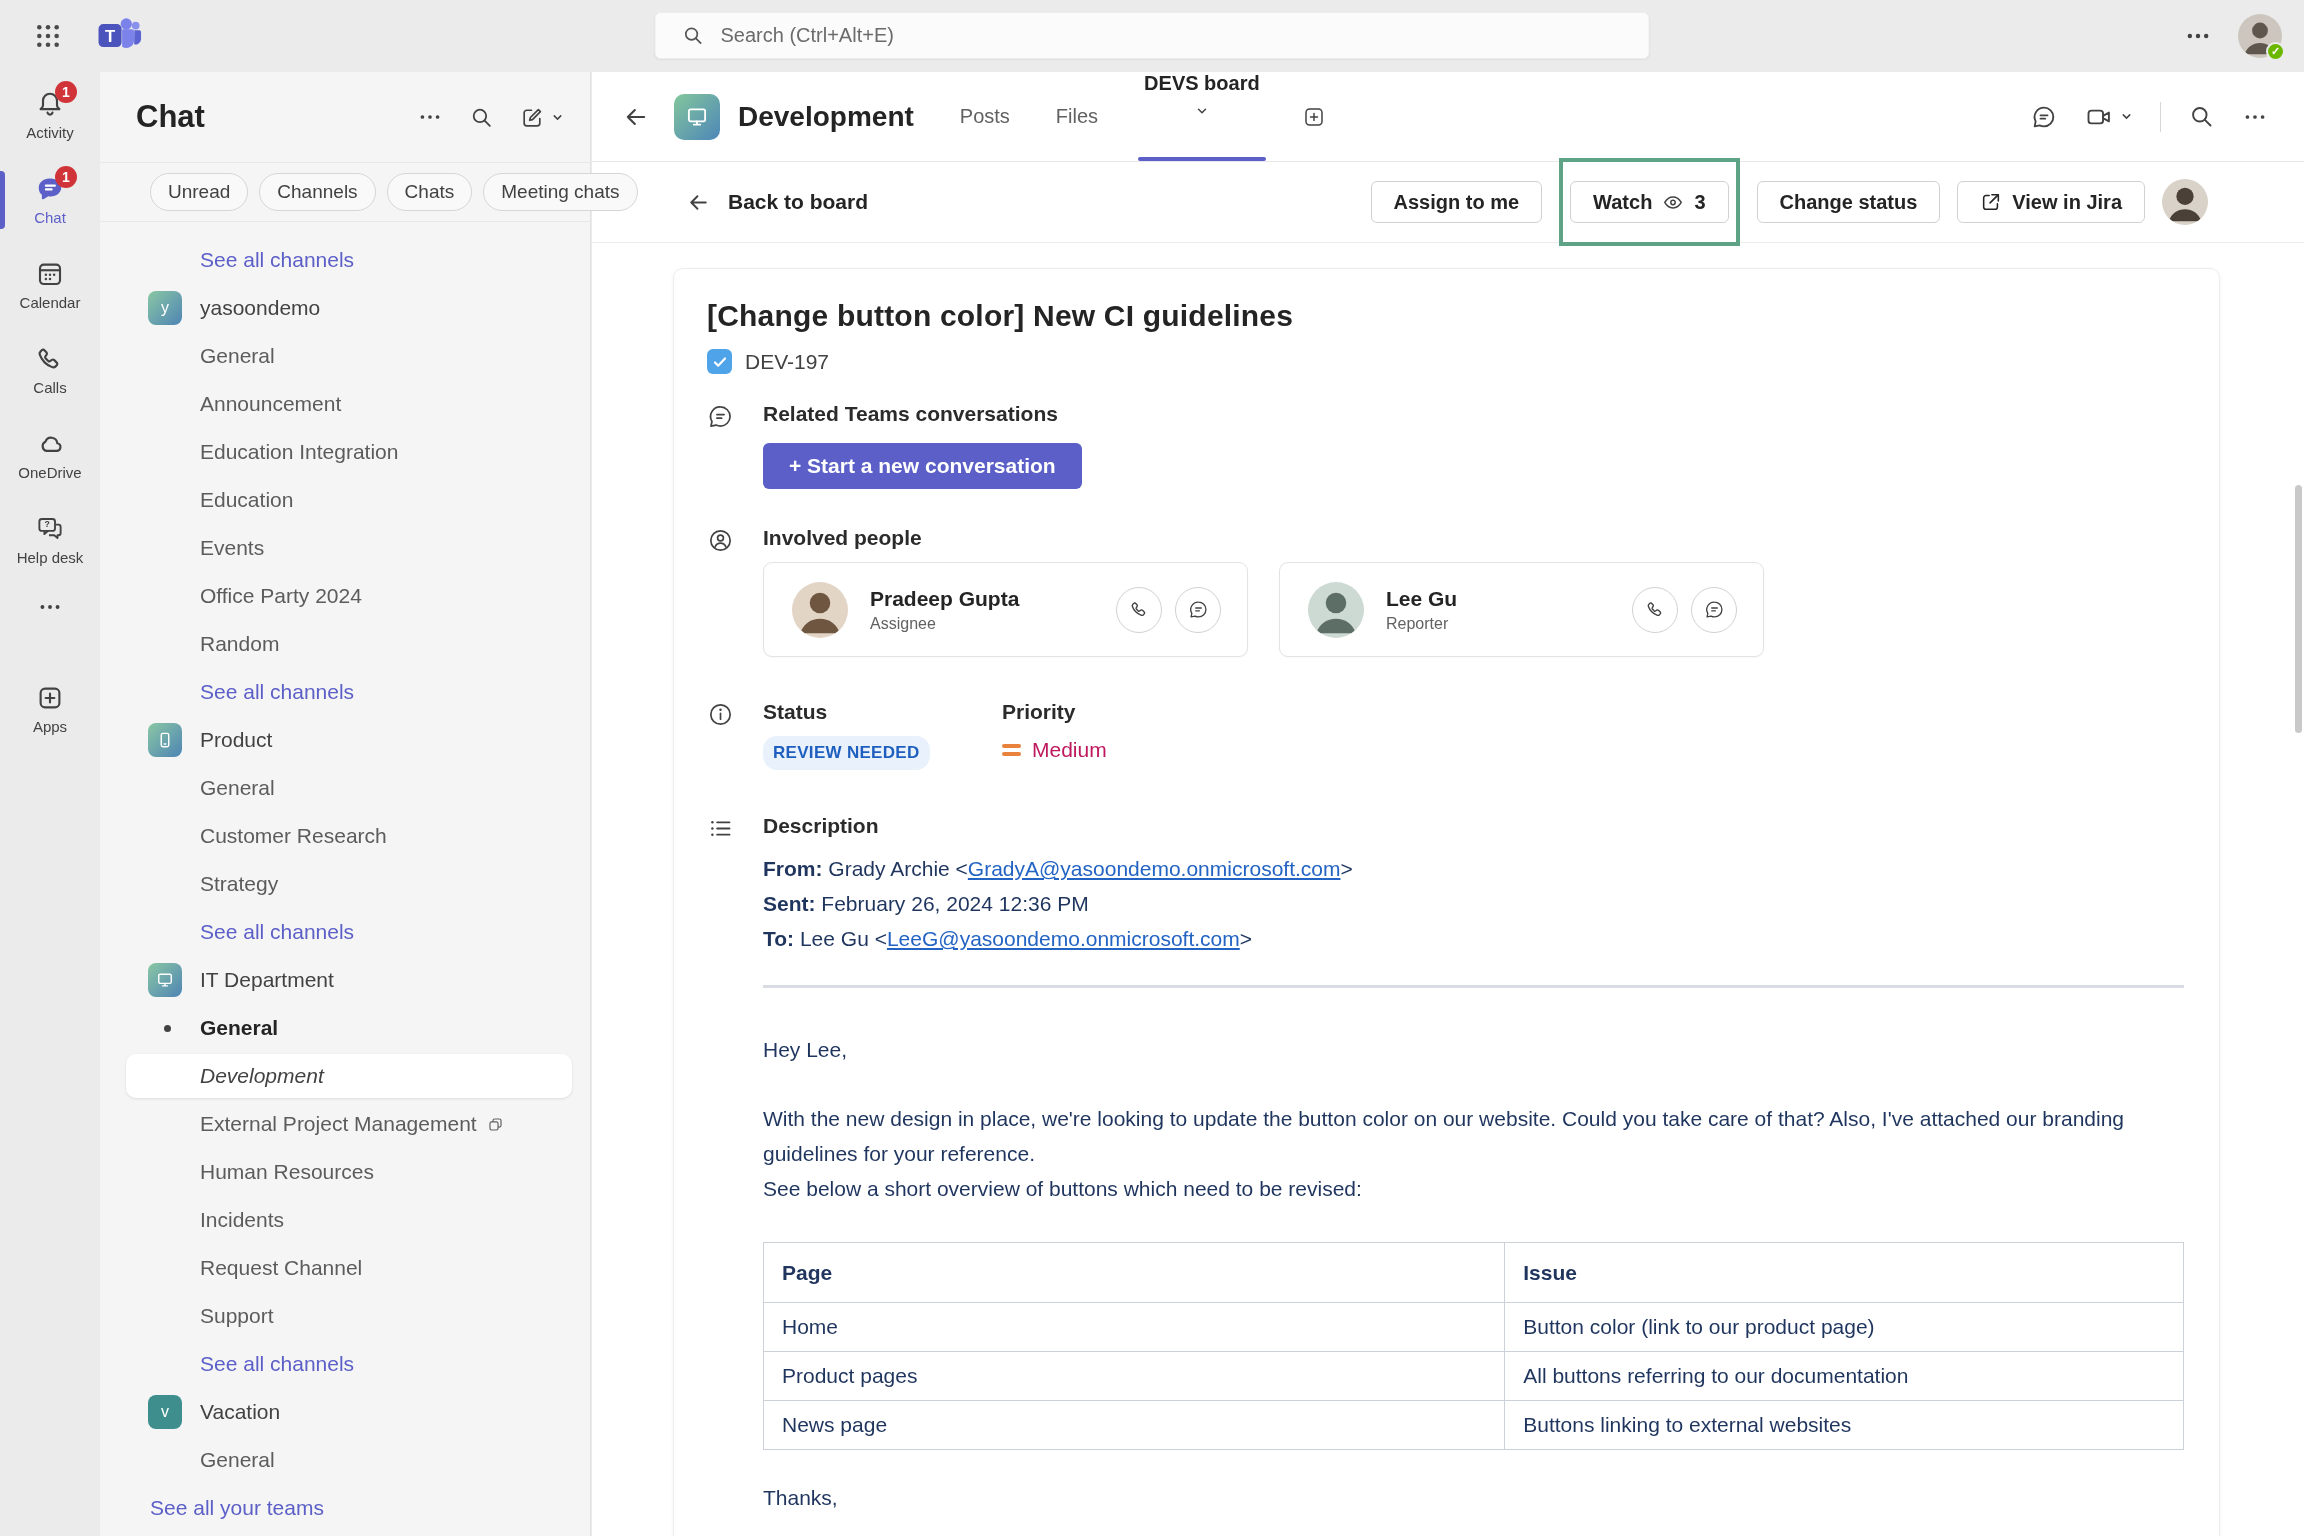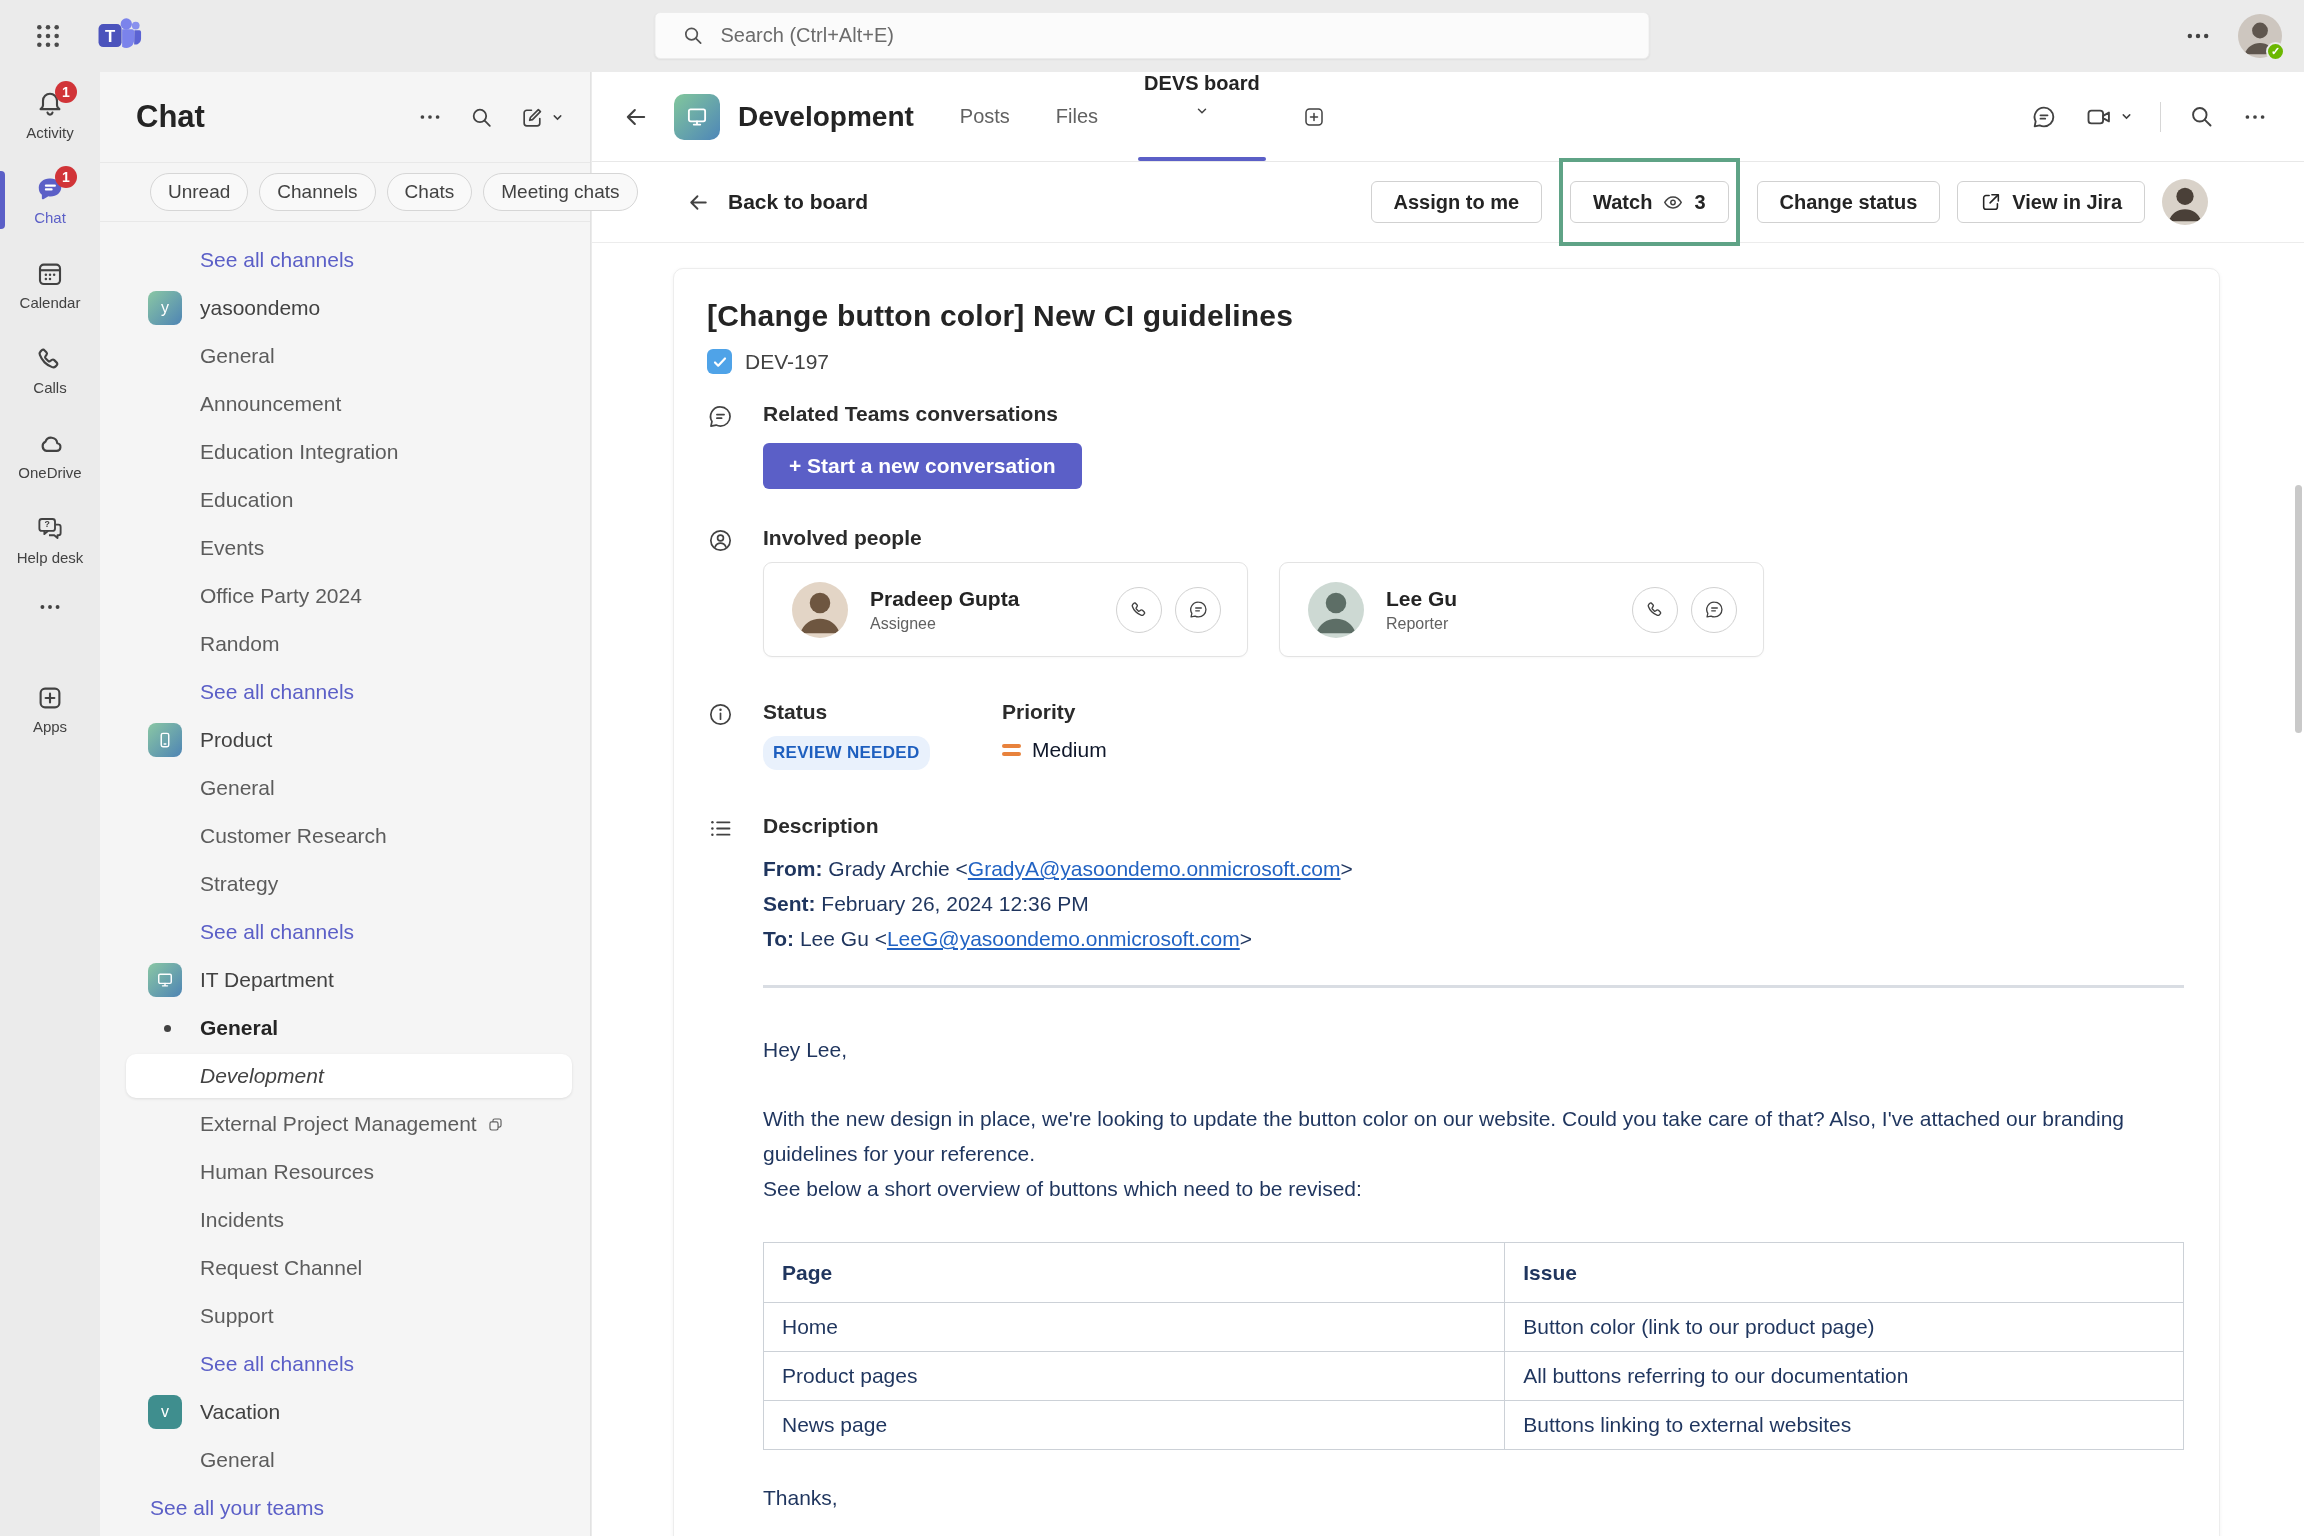--- a/index.html
+++ b/index.html
@@ -89,21 +89,21 @@
   .pcard{width:485px;height:95px;border:1px solid #e3e3e3;border-radius:9px;background:#fff;display:flex;align-items:center;padding:0 26px 0 28px;box-shadow:0 1px 2px rgba(0,0,0,.03);}
   .pavatar{width:56px;height:56px;position:relative;}
   .pinfo{margin-left:22px;}
   .pname{font-size:21px;font-weight:bold;color:#242424;}
   .prole{font-size:16px;color:#616161;margin-top:4px;}
   .pbtns{margin-left:auto;display:flex;gap:13px;}
   .cbtn{width:46px;height:46px;border-radius:50%;border:1px solid #d1d1d1;background:#fff;display:flex;align-items:center;justify-content:center;color:#424242;cursor:pointer;}
   .sec-status{margin-top:43px;}
   .statgrid{display:grid;grid-template-columns:239px 1fr;}
   .statusbadge{display:inline-block;margin-top:12px;font-size:17px;font-weight:bold;color:#1e5fbf;background:#e9f1fc;padding:7px 10px;border-radius:14px;letter-spacing:.3px;}
-  .priorrow{display:flex;align-items:center;gap:11px;margin-top:14px;font-size:21px;color:#0f172a;}
+  .priorrow{display:flex;align-items:center;gap:11px;margin-top:14px;font-size:21px;color:#be185d;}
   .pbars{display:flex;flex-direction:column;gap:4px;}
   .pbars i{display:block;width:19px;height:4px;border-radius:2px;background:#e8823c;}
   .sec-desc{margin-top:44px;}
   .descbody{color:#1f355e;font-size:21px;}
   .descbody p{line-height:35px;}
   .emailhdr{margin-top:13px;}
   .emailhdr b{font-weight:bold;}
   .lnk{color:#2263c3;text-decoration:underline;cursor:pointer;}
   .hr{height:3px;background:#d9dde3;margin-top:29px;width:100%;}
   .greet{margin-top:44px;}

